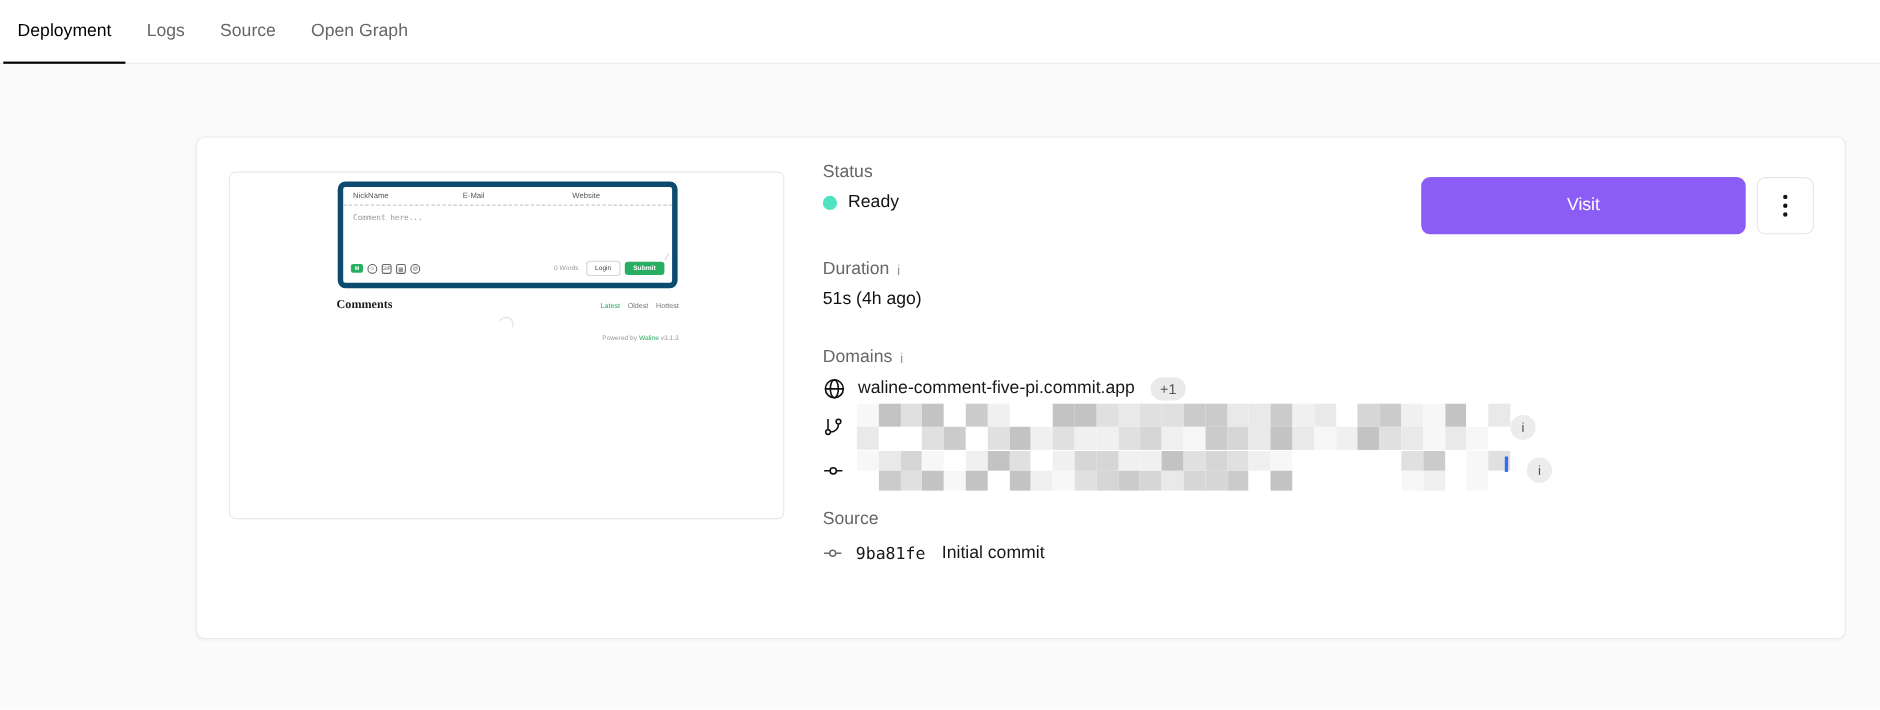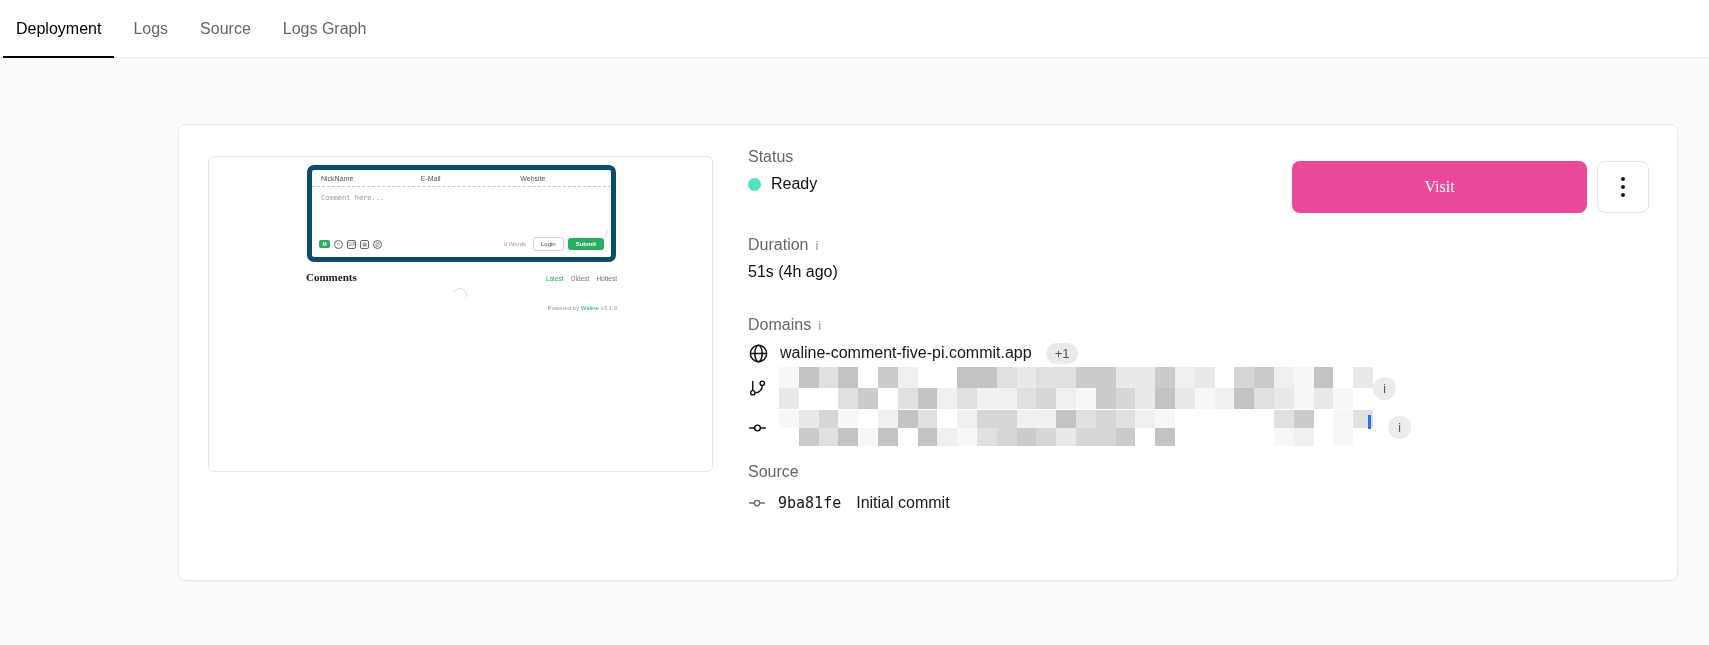--- a/index.html
+++ b/index.html
@@ -143,43 +143,43 @@
   .row-commit .info-badge { left:640px; top:6px; }
 
   .source-blk { left:0; top:338px; }
   .src-row { display:flex; align-items:center; gap:12px; margin-top:10px; height:24px; cursor:pointer; }
   .mono { font-family:"DejaVu Sans Mono", monospace; font-size:15px; color:#171717; }
   .commit-msg { font-size:16px; color:#171717; margin-left:3px; }
 
   
   .visit-btn {
     position:absolute; left:1113px; top:36px; width:295px; height:52px;
-    background:#ec4899; color:#ffffff; border:none; border-radius:8px;
-    font-family:Liberation Serif, serif; font-size:16px; font-weight:500; cursor:pointer;
+    background:#8b5cf6; color:#ffffff; border:none; border-radius:8px;
+    font-family:Liberation Sans, sans-serif; font-size:16px; font-weight:500; cursor:pointer;
   }
   .kebab-btn {
     position:absolute; left:1418px; top:36px; width:52px; height:52px;
     background:#ffffff; border:1px solid #e5e5e5; border-radius:8px; cursor:pointer;
     display:flex; flex-direction:column; align-items:center; justify-content:center; gap:4px;
   }
   .kebab-btn i { width:4px; height:4px; border-radius:50%; background:#141414; }
 
   .icon-dark { color:#111; }
   .icon-gray { color:#6b6b6b; }
 </style>
 </head>
 <body>
 
 <div class="screen">
 
   <nav class="tabbar">
     <button class="tab active">Deployment</button>
     <button class="tab">Logs</button>
     <button class="tab">Source</button>
-    <button class="tab">Logs Graph</button>
+    <button class="tab">Open Graph</button>
   </nav>
 
   <section class="card">
 
     <div class="thumb">
       <div class="w-widget">
         <div class="w-fields">
           <span>NickName</span>
           <span>E-Mail</span>
           <span>Website</span>

